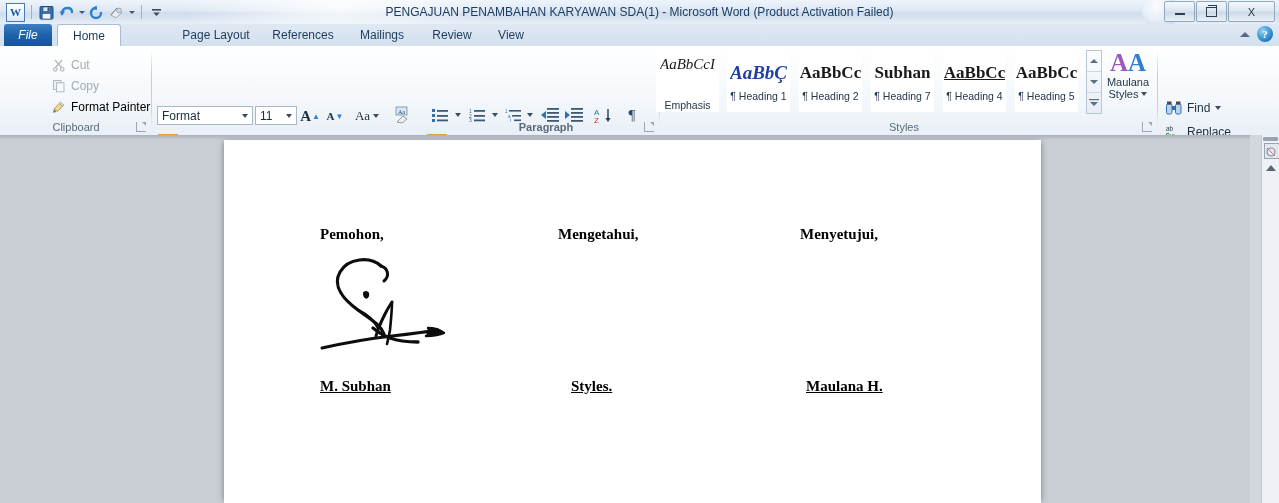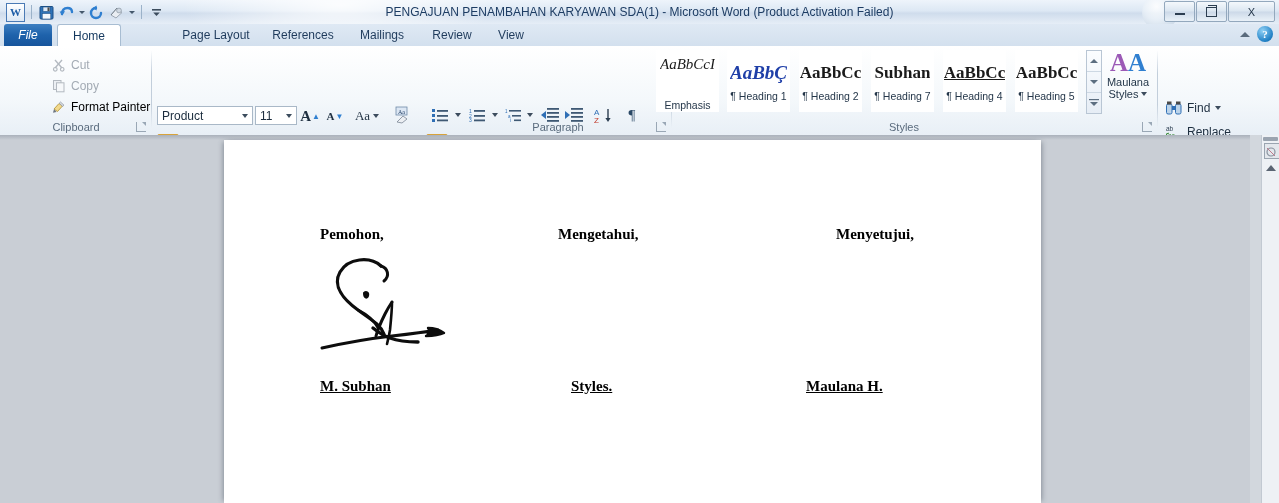--- a/index.html
+++ b/index.html
@@ -395,21 +395,21 @@
         <span>Format Painter</span>
       </div>
 
       <div class="grp-label">Clipboard</div>
       <div class="dialog-launcher" style="right:6px;"></div>
       <div class="grp-div" style="right:0;"></div>
     </div>
 
 
     <div class="fontname">
-      <span>Product</span>
+      <span>Format</span>
       <span class="combo-arrow"></span>
     </div>
     <div class="fontsize">
       <span>11</span>
       <span class="combo-arrow"></span>
     </div>
 
     <div class="rb" style="left:300px; top:60px; width:20px; height:20px;">
       <span style="font-family:'Liberation Serif',serif;font-size:15px;font-weight:bold">A</span>
       <span style="font-size:8px;color:#2f7fd0;margin-left:1px">▲</span>
@@ -466,21 +466,21 @@
       <span class="sm-arrow"></span>
     </div>
     <div class="rb" style="left:393px; top:86px; width:22px; height:24px; flex-direction:column;">
       <span style="font-family:'Liberation Serif',serif;font-size:13px;line-height:13px;font-weight:bold">A</span>
       <span style="display:block;width:16px;height:4px;background:#E02020;margin-top:1px"></span>
     </div>
     <div class="rb" style="left:414px; top:88px; width:12px; height:21px;">
       <span class="sm-arrow"></span>
     </div>
 
-    <div class="grp" style="left:444px; width:228px;">
+    <div class="grp" style="left:432px; width:228px;font-weight:bold;">
       <div class="grp-label">Paragraph</div>
       <div class="dialog-launcher" style="right:6px;"></div>
       <div class="grp-div" style="right:0;"></div>
     </div>
 
     <div class="rb" style="left:429px; top:58px; width:22px; height:22px;">
       <svg width="17" height="14" viewBox="0 0 17 14">
         <rect x="0" y="1" width="3" height="3" fill="#2f6fb5"></rect>
           <rect x="5" y="2" width="11" height="1.8" fill="#3f5974"></rect>
         <rect x="0" y="6" width="3" height="3" fill="#2f6fb5"></rect>
@@ -727,21 +727,21 @@
         </g>
       </svg>
 
       <div class="sigcol" style="left:334px; top:86px;">
         <div class="sighead">Mengetahui,</div>
       </div>
       <div class="sigcol" style="left:347px; top:238px;">
         <div class="signame">Styles.</div>
       </div>
 
-      <div class="sigcol" style="left:576px; top:86px;margin-left:36px;">
+      <div class="sigcol" style="left:576px; top:86px;">
         <div class="sighead">Menyetujui,</div>
       </div>
       <div class="sigcol" style="left:582px; top:238px;">
         <div class="signame">Maulana H.</div>
       </div>
     </div>
   </div>
 
   <div class="rightgutter"></div>
   <div class="vscroll">

